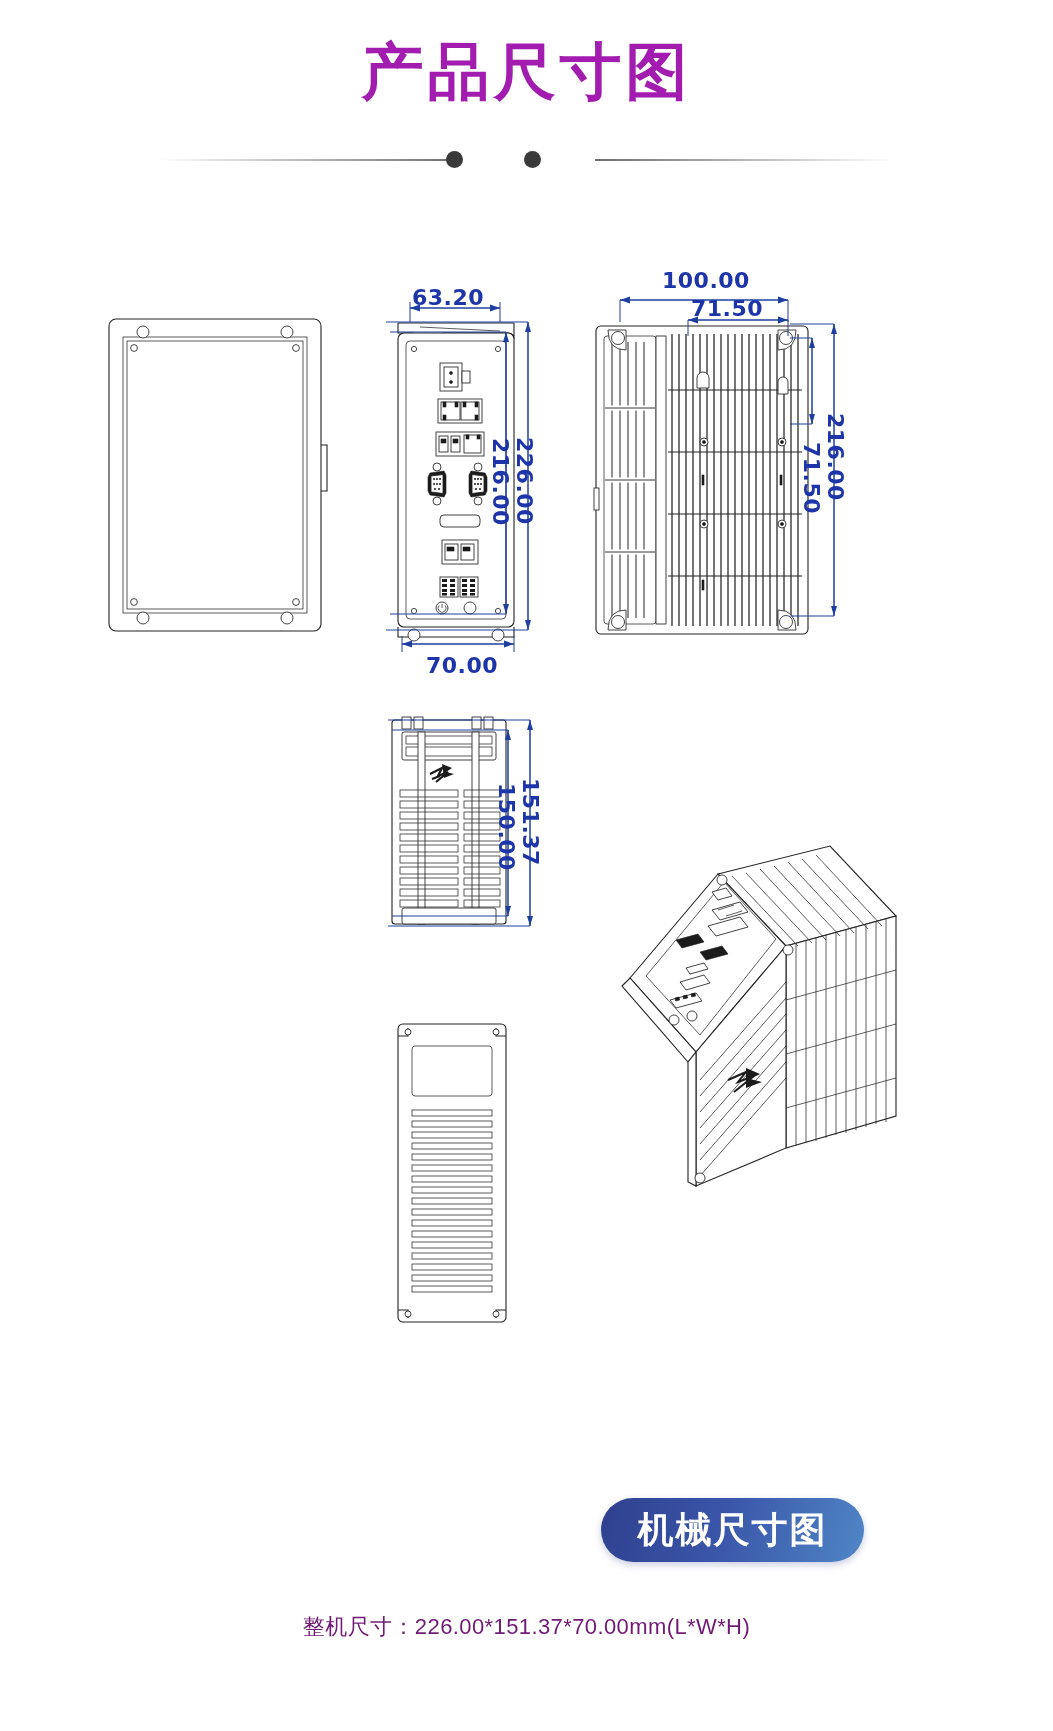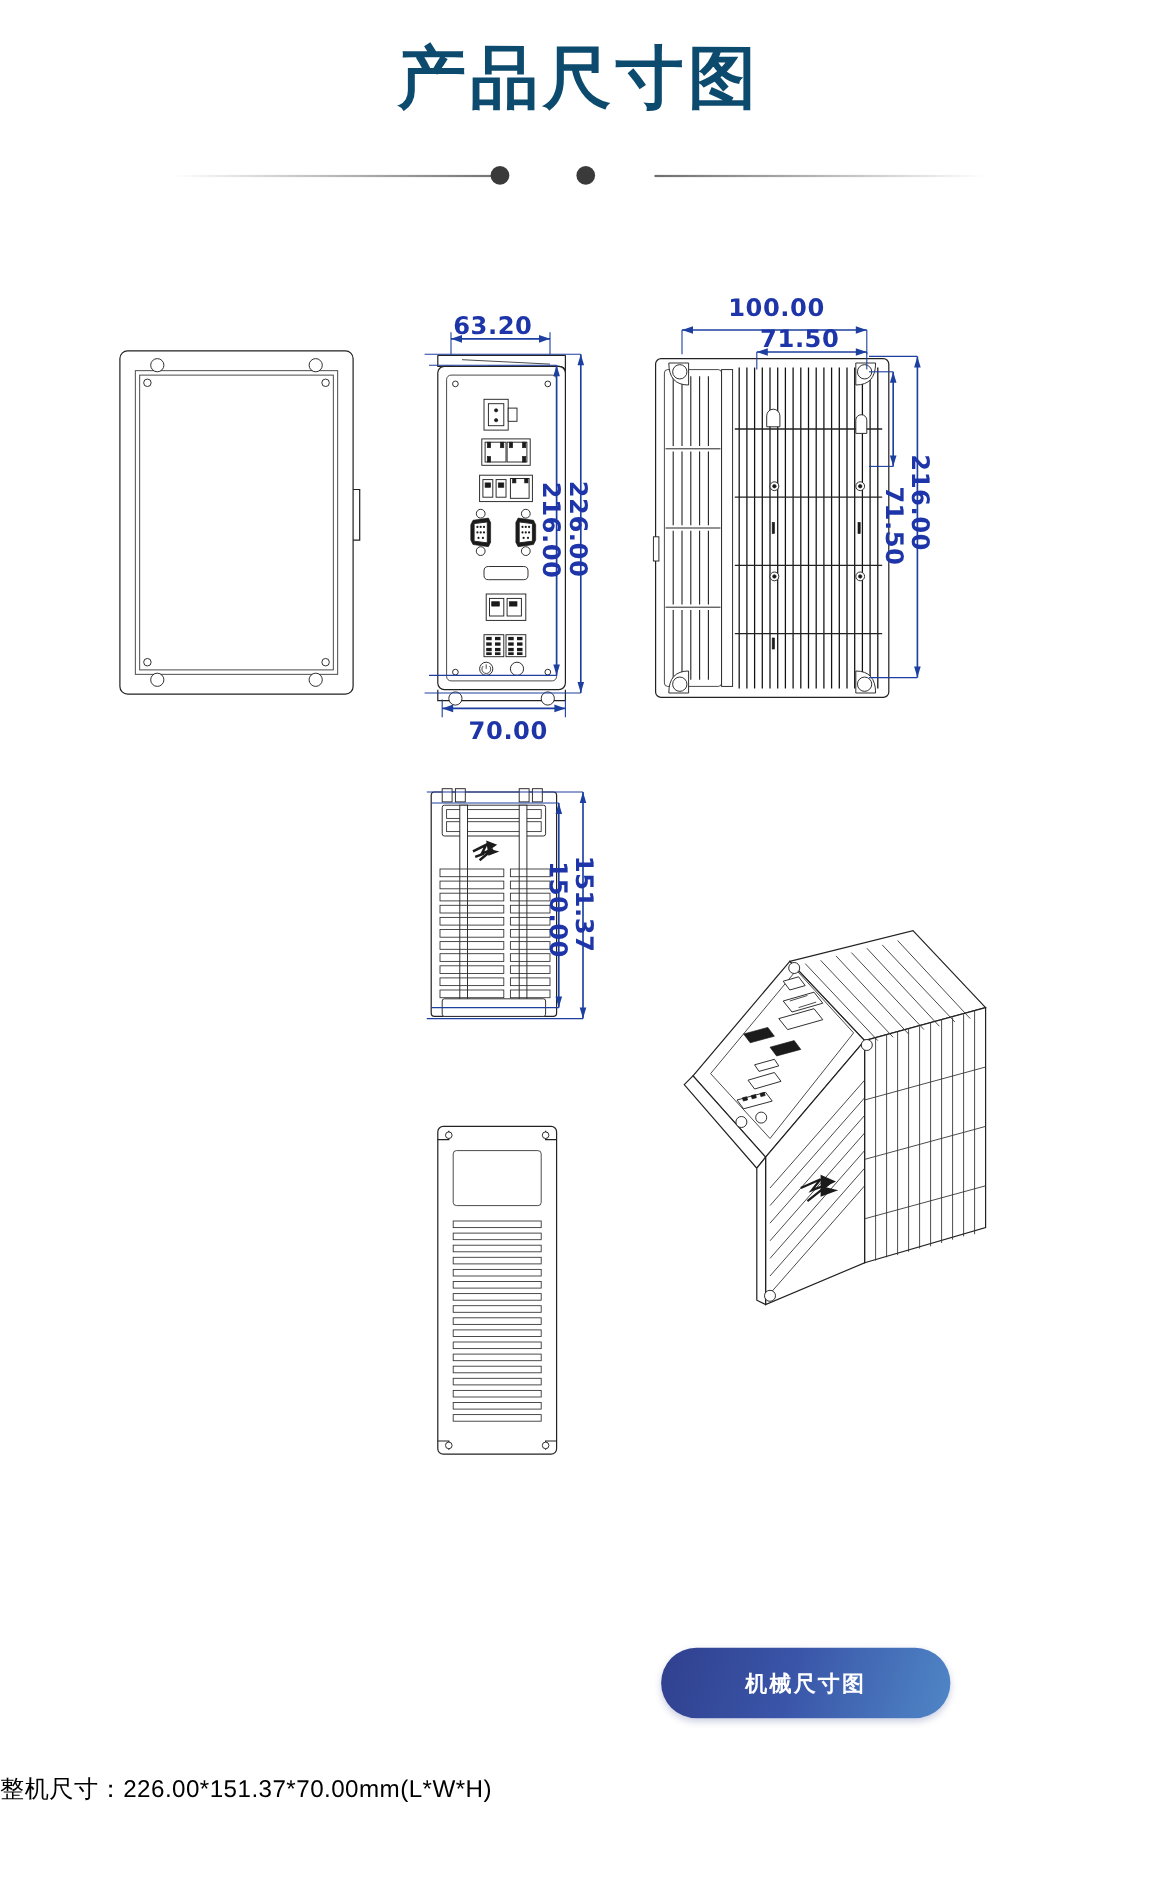--- a/index.html
+++ b/index.html
@@ -8,21 +8,21 @@
     background: #ffffff;
     font-family: "Liberation Sans", "DejaVu Sans", sans-serif;
     overflow: hidden;
   }
   .page { position: relative; width: 1053px; height: 1731px; background: #fff; }
 
   
   .title {
     position: absolute; top: 38px; left: 0; width: 1053px;
     text-align: center;
-    font-size: 62px; font-weight: bold; color: #0c4a6e;
+    font-size: 62px; font-weight: bold; color: #a21caf;
     letter-spacing: 4px; line-height: 1.1;
   }
   .divider { position: absolute; top: 148px; left: 0; width: 1053px; height: 24px; }
   .divider .line-l, .divider .line-r {
     position: absolute; top: 11px; height: 1.5px;
   }
   .divider .line-l {
     left: 158px; width: 300px;
     background: linear-gradient(to right, rgba(120,120,120,0), #6e6e6e);
   }
@@ -65,29 +65,29 @@
   }
 
   
   .badge {
     position: absolute;
     left: 601px; top: 1498px;
     width: 263px; height: 64px;
     border-radius: 32px;
     background: linear-gradient(105deg, #30408f 0%, #3a55a8 45%, #4f86c6 100%);
     color: #ffffff;
-    font-size: 20px; font-weight: bold; letter-spacing: 2px;
+    font-size: 36px; font-weight: bold; letter-spacing: 2px;
     display: flex; align-items: center; justify-content: center;
     box-shadow: 0 3px 7px rgba(45,60,130,0.25);
   }
 
   .footer {
     position: absolute; left: 0; top: 1612px; width: 1053px;
-    text-align: left;
-    color: #000000; font-size: 22px; letter-spacing: 0.4px;
+    text-align: center;
+    color: #701a75; font-size: 22px; letter-spacing: 0.4px;
   }
 </style>
 </head>
 <body>
 
 <div class="page">
 
   <div class="title">产品尺寸图</div>
 
   <div class="divider">

